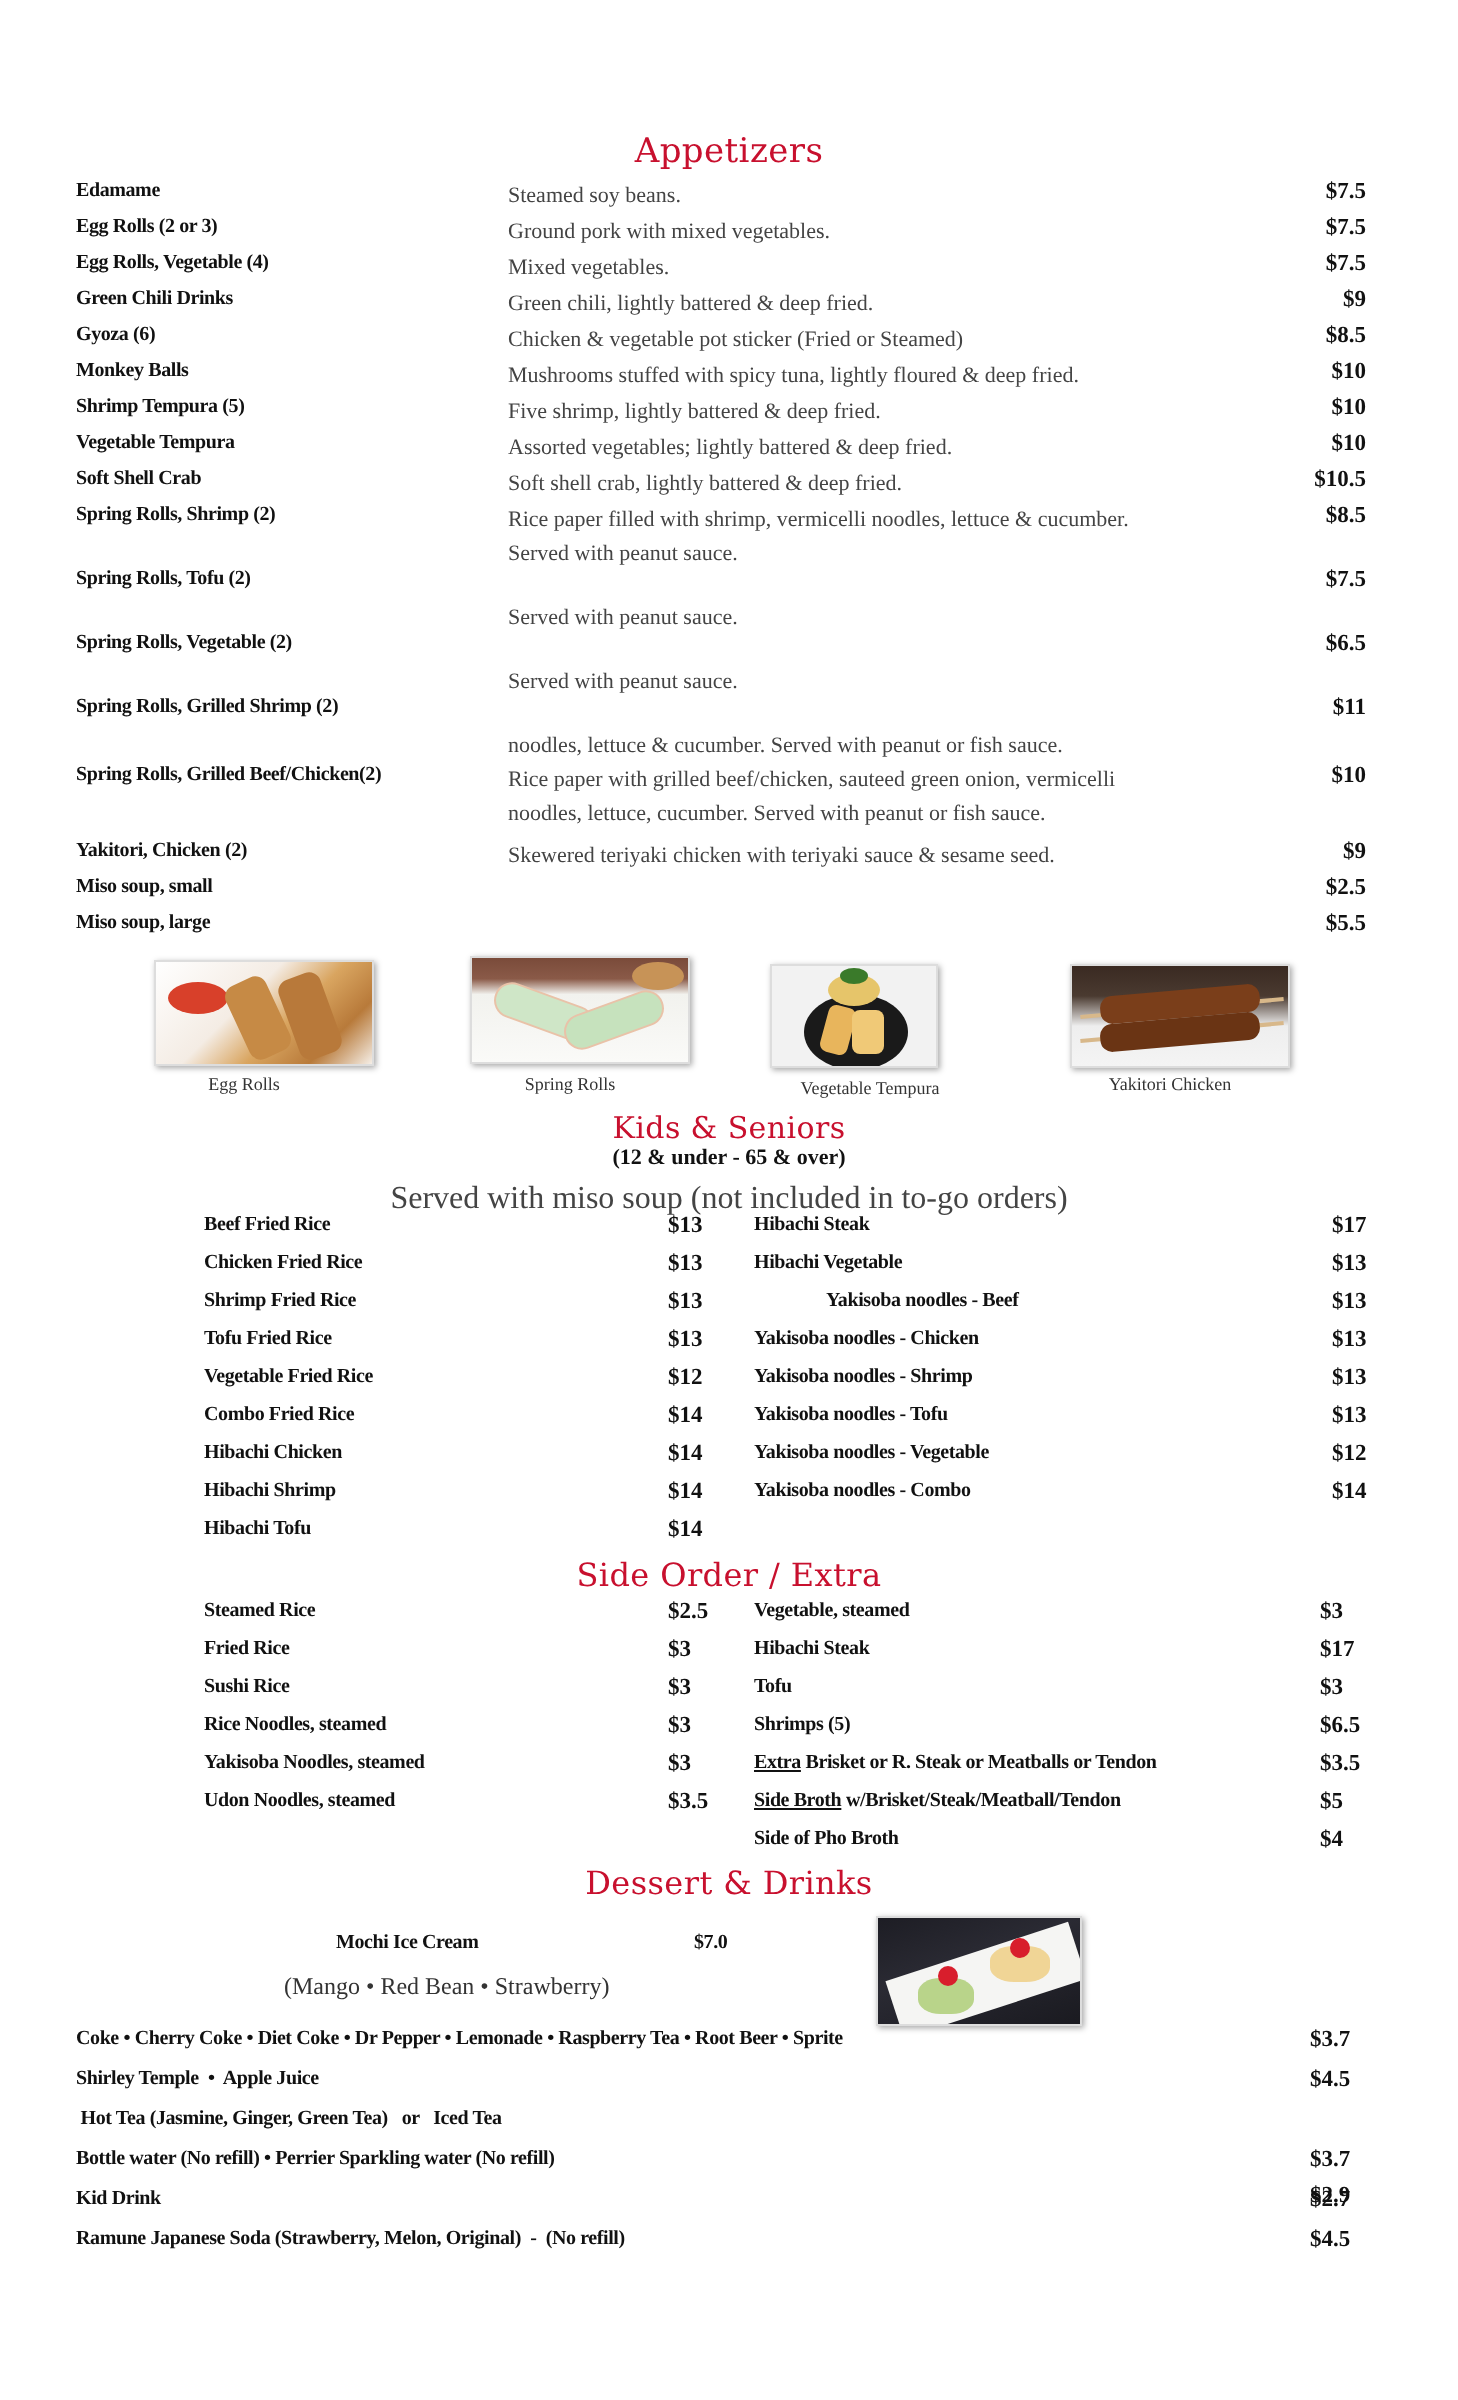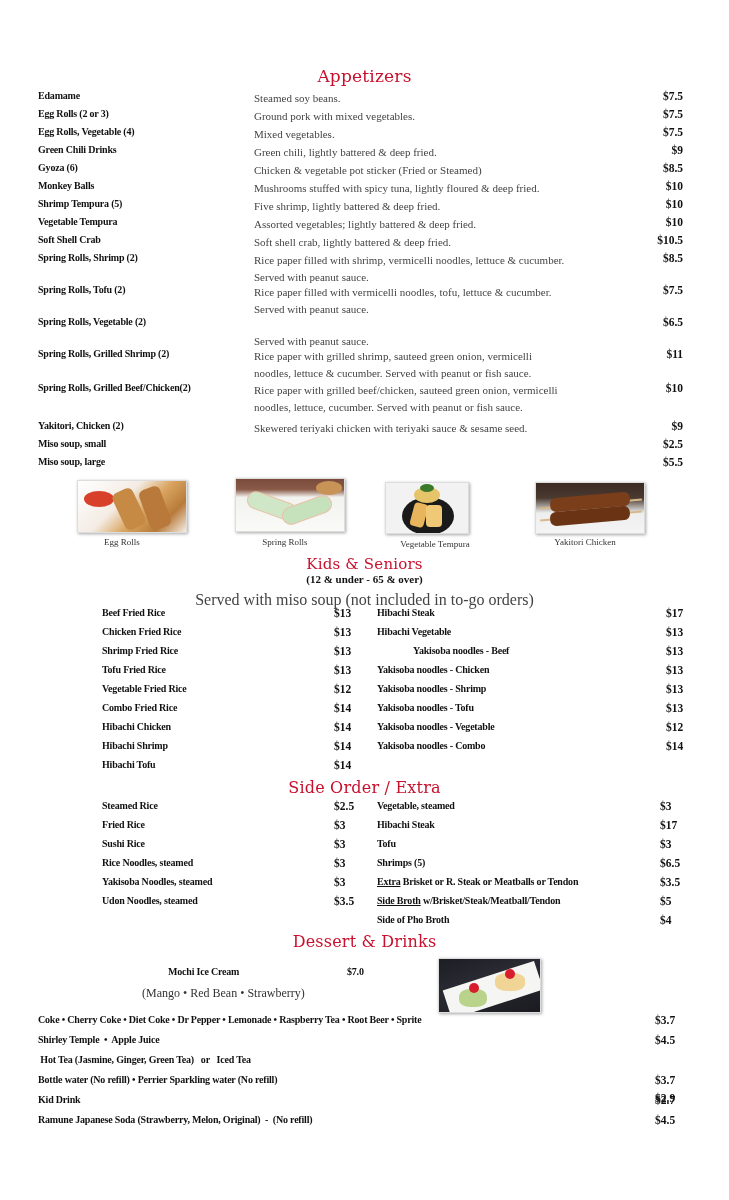--- a/index.html
+++ b/index.html
@@ -68,32 +68,30 @@
       <div class="abs price" style="right:46px;top:0;">$10.5</div>
     </div>
     <div class="abs" style="left:0;top:252px;width:729px;height:17px;">
       <div class="abs name" style="left:38px;top:0;">Spring Rolls, Shrimp (2)</div>
       <div class="abs desc" style="left:254px;top:0px;">Rice paper filled with shrimp, vermicelli noodles, lettuce &amp; cucumber.</div>
       <div class="abs desc" style="left:254px;top:17px;">Served with peanut sauce.</div>
       <div class="abs price" style="right:46px;top:0;">$8.5</div>
     </div>
     <div class="abs" style="left:0;top:284px;width:729px;height:17px;">
       <div class="abs name" style="left:38px;top:0;">Spring Rolls, Tofu (2)</div>
-      <div class="abs desc" style="left:254px;top:0px;">Rice paper filled with vermicelli noodles, tofu, lettuce &amp; cucumber.</div>
       <div class="abs desc" style="left:254px;top:17px;">Served with peanut sauce.</div>
       <div class="abs price" style="right:46px;top:0;">$7.5</div>
     </div>
     <div class="abs" style="left:0;top:316px;width:729px;height:17px;">
       <div class="abs name" style="left:38px;top:0;">Spring Rolls, Vegetable (2)</div>
       <div class="abs desc" style="left:254px;top:17px;">Served with peanut sauce.</div>
       <div class="abs price" style="right:46px;top:0;">$6.5</div>
     </div>
     <div class="abs" style="left:0;top:348px;width:729px;height:17px;">
       <div class="abs name" style="left:38px;top:0;">Spring Rolls, Grilled Shrimp (2)</div>
-      <div class="abs desc" style="left:254px;top:0px;">Rice paper with grilled shrimp, sauteed green onion, vermicelli</div>
       <div class="abs desc" style="left:254px;top:17px;"> noodles, lettuce &amp; cucumber. Served with peanut or fish sauce.</div>
       <div class="abs price" style="right:46px;top:0;">$11</div>
     </div>
     <div class="abs" style="left:0;top:382px;width:729px;height:17px;">
       <div class="abs name" style="left:38px;top:0;">Spring Rolls, Grilled Beef/Chicken(2)</div>
       <div class="abs desc" style="left:254px;top:0px;">Rice paper with grilled beef/chicken, sauteed green onion, vermicelli</div>
       <div class="abs desc" style="left:254px;top:17px;">noodles, lettuce, cucumber. Served with peanut or fish sauce.</div>
       <div class="abs price" style="right:46px;top:0;">$10</div>
     </div>
     <div class="abs" style="left:0;top:420px;width:729px;height:17px;">

